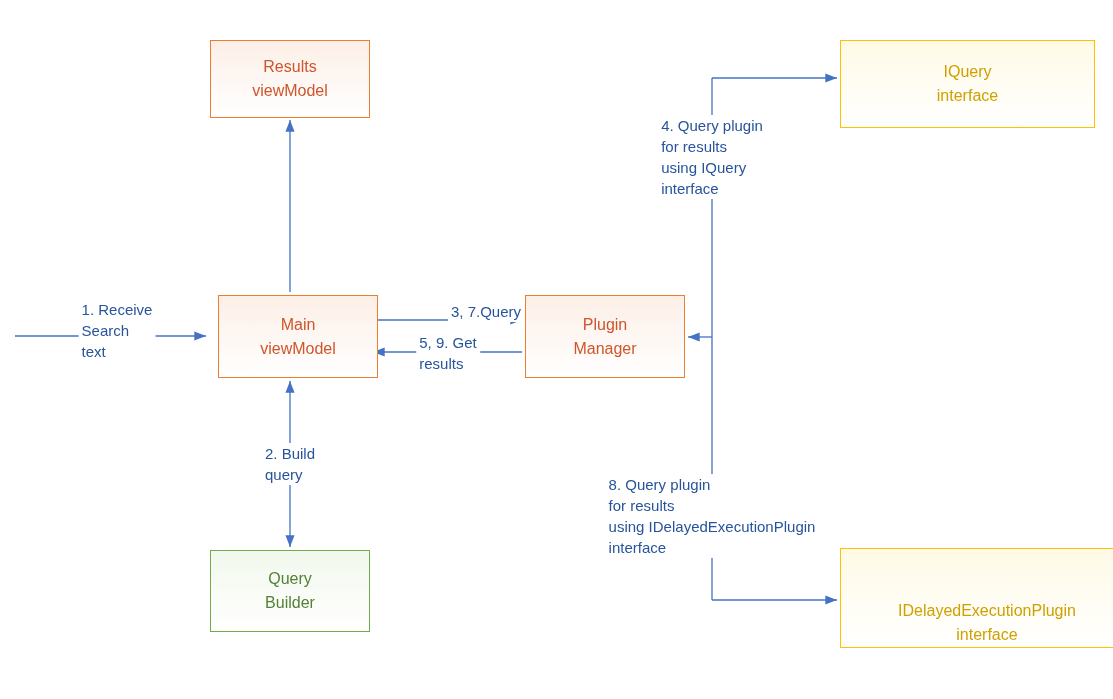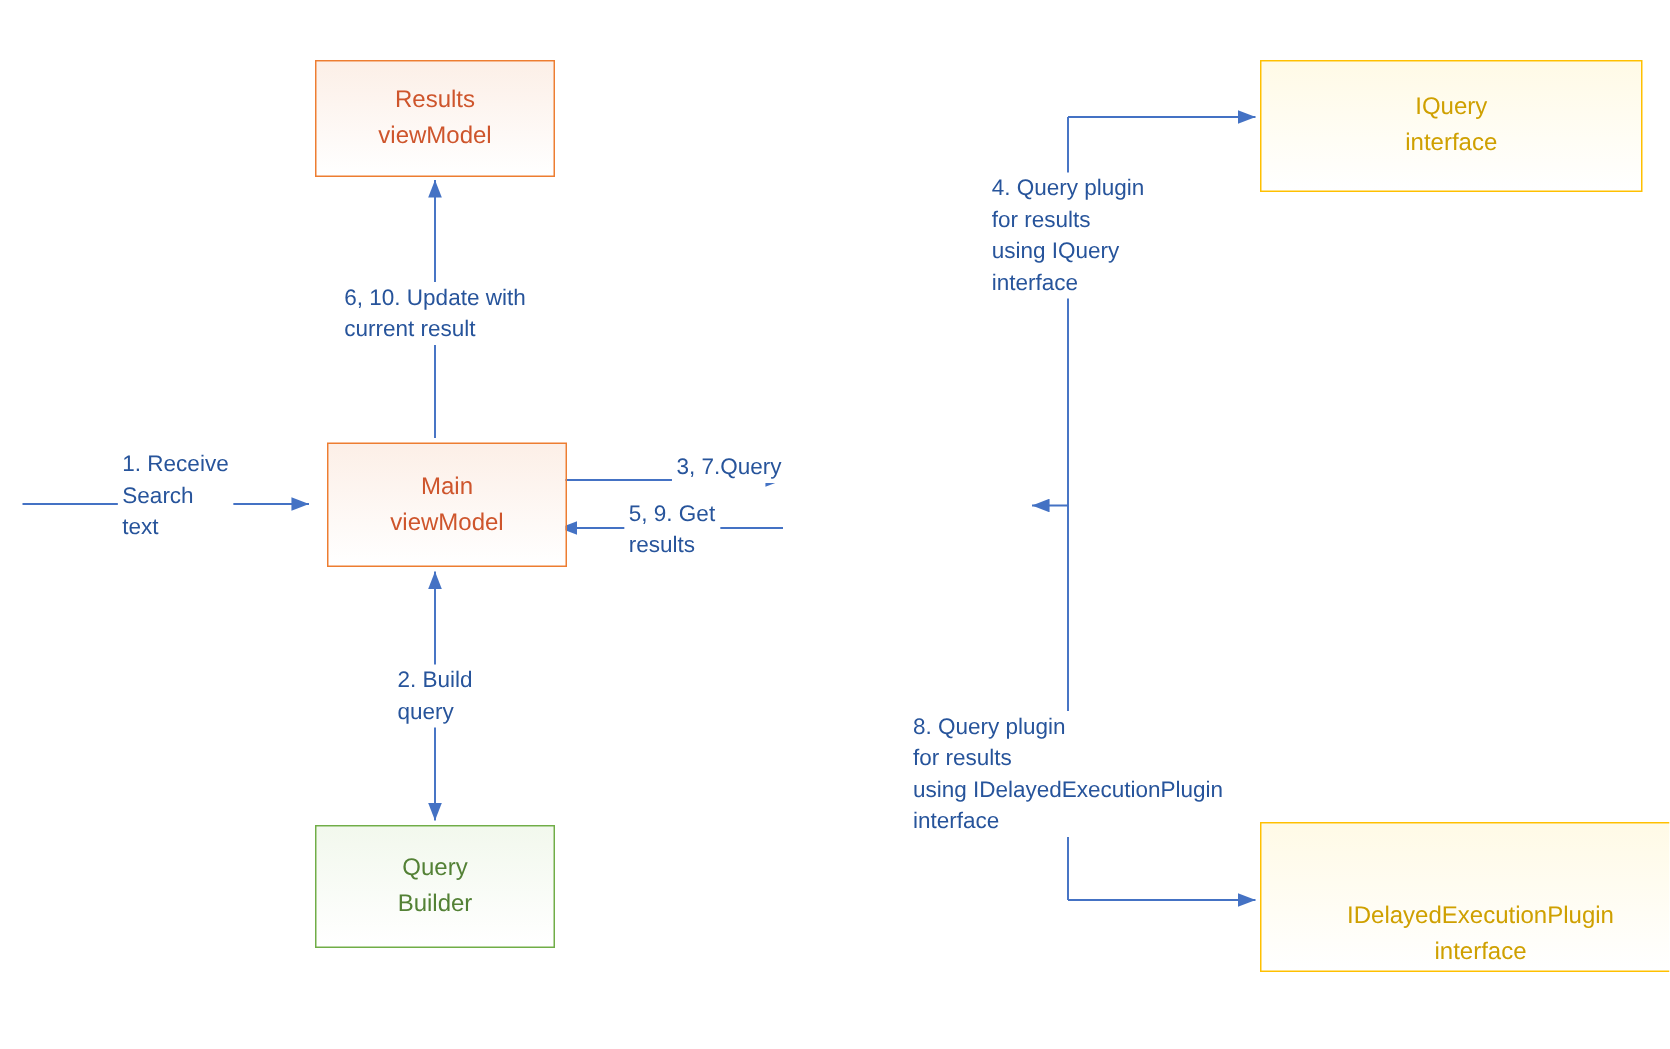--- a/index.html
+++ b/index.html
@@ -111,37 +111,39 @@
   <div class="node yellow" style="left:840px; top:40px; width:255px; height:88px;">
     <span>IQuery
 interface</span>
   </div>
 
   <div class="node orange" style="left:218px; top:295px; width:160px; height:83px;text-align:center;">
     <span>Main
 viewModel</span>
   </div>
 
+  <div class="node orange" style="left:525px; top:295px; width:160px; height:83px;">
+    <span>Plugin
+Manager</span>
+  </div>
 
   <div class="node green" style="left:210px; top:550px; width:160px; height:82px;">
     <span>Query
 Builder</span>
   </div>
 
   <div class="node yellow" style="left:840px; top:548px; width:294px; height:100px;align-items:flex-end;">
     <span>IDelayedExecutionPlugin
 interface</span>
   </div>
 
   <div class="edge-label" style="left:117px; top:299px;">1. Receive
 Search
 text</div>
 
-  <div class="edge-label" style="left:290px; top:188px;">6, 10. Update with
-current result</div>
 
   <div class="edge-label" style="left:448px; top:301px;margin-left:38px;">3, 7.Query</div>
 
   <div class="edge-label" style="left:448px; top:332px;">5, 9. Get
 results</div>
 
   <div class="edge-label" style="left:290px; top:443px;">2. Build
 query</div>
 
   <div class="edge-label" style="left:712px; top:115px;">4. Query plugin

